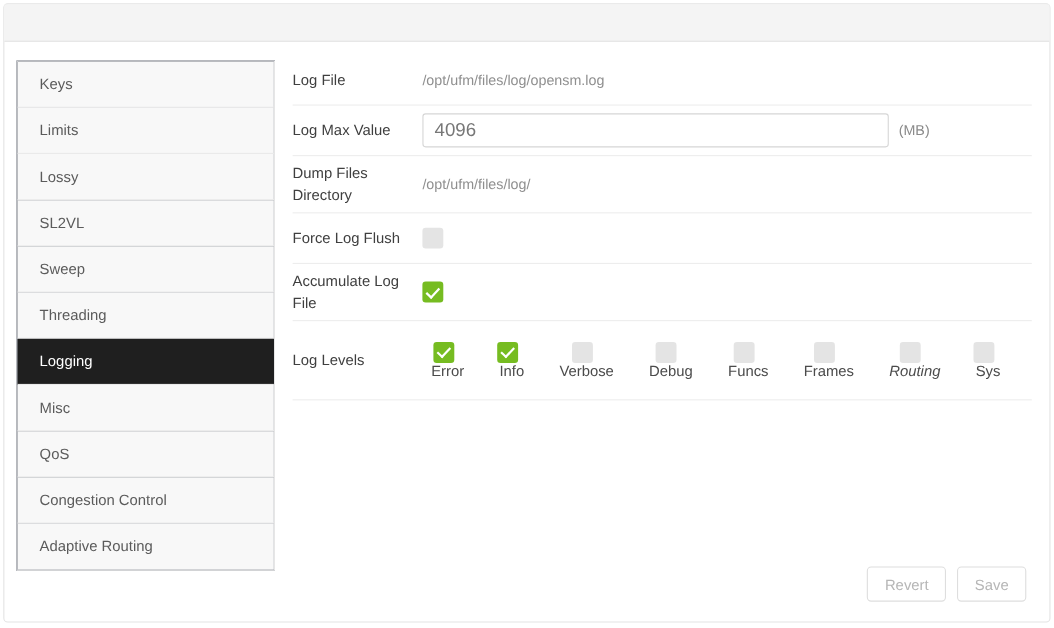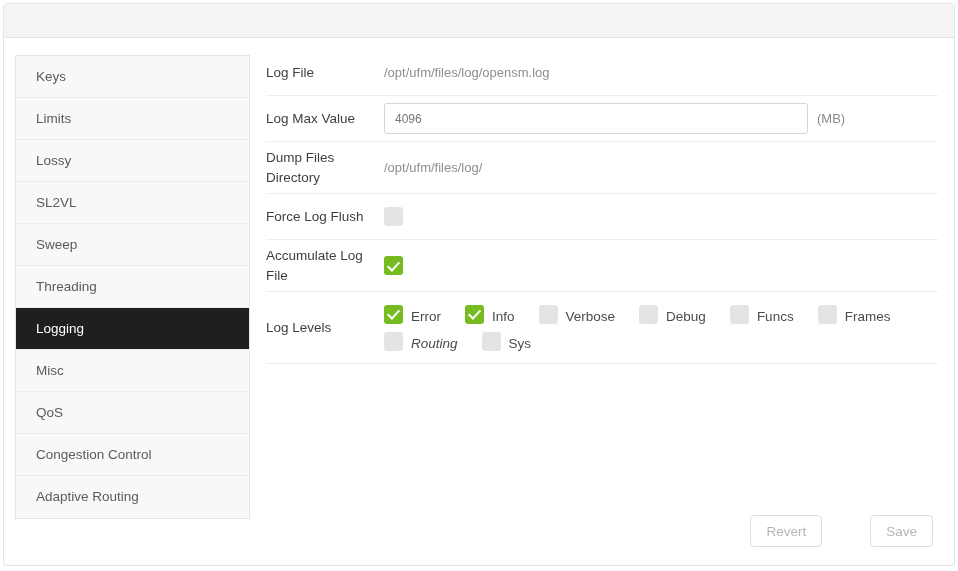--- a/index.html
+++ b/index.html
@@ -93,21 +93,21 @@
   .static-text { color: #8f8f8f; font-size: 13px; }
 
   .text-input {
     width: 424px;
     height: 31px;
     border: 1px solid #d6d6d6;
     border-radius: 3px;
     background: #ffffff;
     padding: 0 10px;
     font-family: "Liberation Sans", sans-serif;
-    font-size: 12px;
+    font-size: 17px;
     color: #777;
     outline: none;
   }
   .unit-label {
     margin-left: 9px;
     font-size: 13px;
     color: #8a8a8a;
   }
 
   
@@ -133,23 +133,24 @@
 
   .levels-wrap {
     display: flex;
     flex-wrap: wrap;
     align-items: center;
     width: 560px;
     row-gap: 8px;
   }
   .level-item {
     display: flex;
-    align-items: flex-end;
+    align-items: center;
     margin-right: 24px;
     cursor: pointer;
+    flex-direction: column;
   }
   .level-item:nth-child(7) { margin-left: 0; font-style: italic; }
   .level-label {
     margin-left: 8px;
     font-size: 13.5px;
     color: #4b4b4b;
     white-space: nowrap;
   }
   .levels-row { min-height: 72px; border-bottom: 1px solid #ededed; }
 
@@ -164,21 +165,20 @@
     min-width: 62px;
     height: 32px;
     padding: 0 15px;
     border: 1px solid #dedede;
     border-radius: 4px;
     background: #ffffff;
     color: #b6b6b6;
     font-size: 13.5px;
     font-family: "Liberation Sans", sans-serif;
     cursor: default;
-    margin-left: 38px;
   }
 </style>
 </head>
 <body>
 
 <div id="app">
 
   <div class="header-strip">
     <span class="header-title"></span>
   </div>

